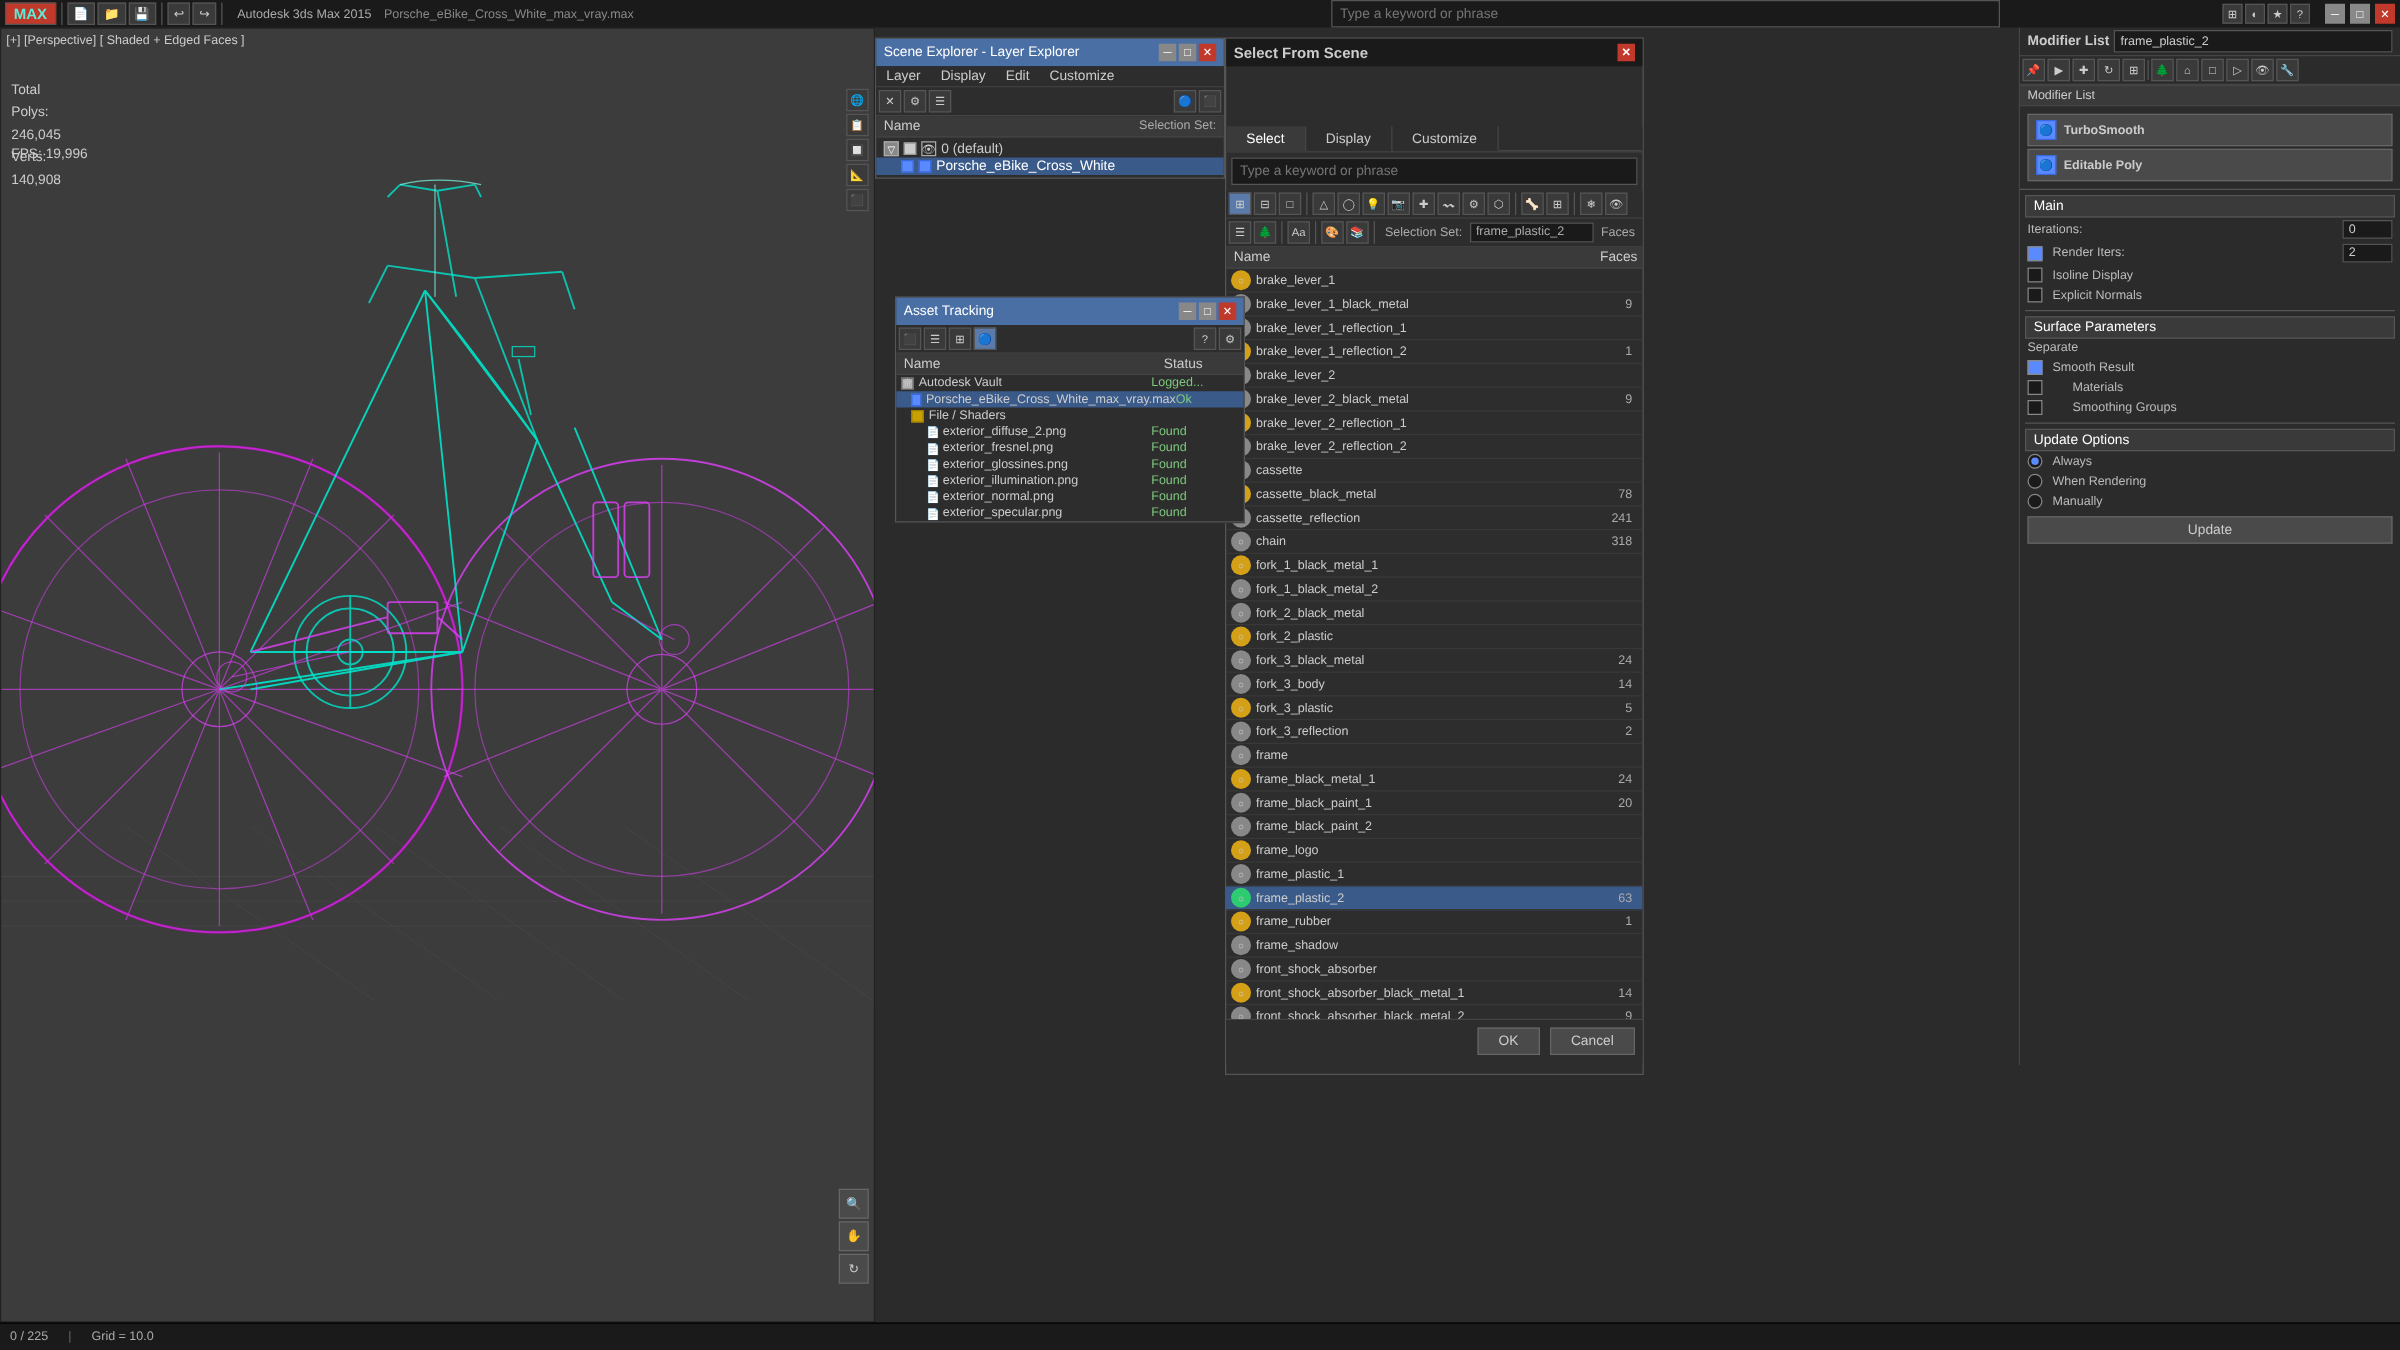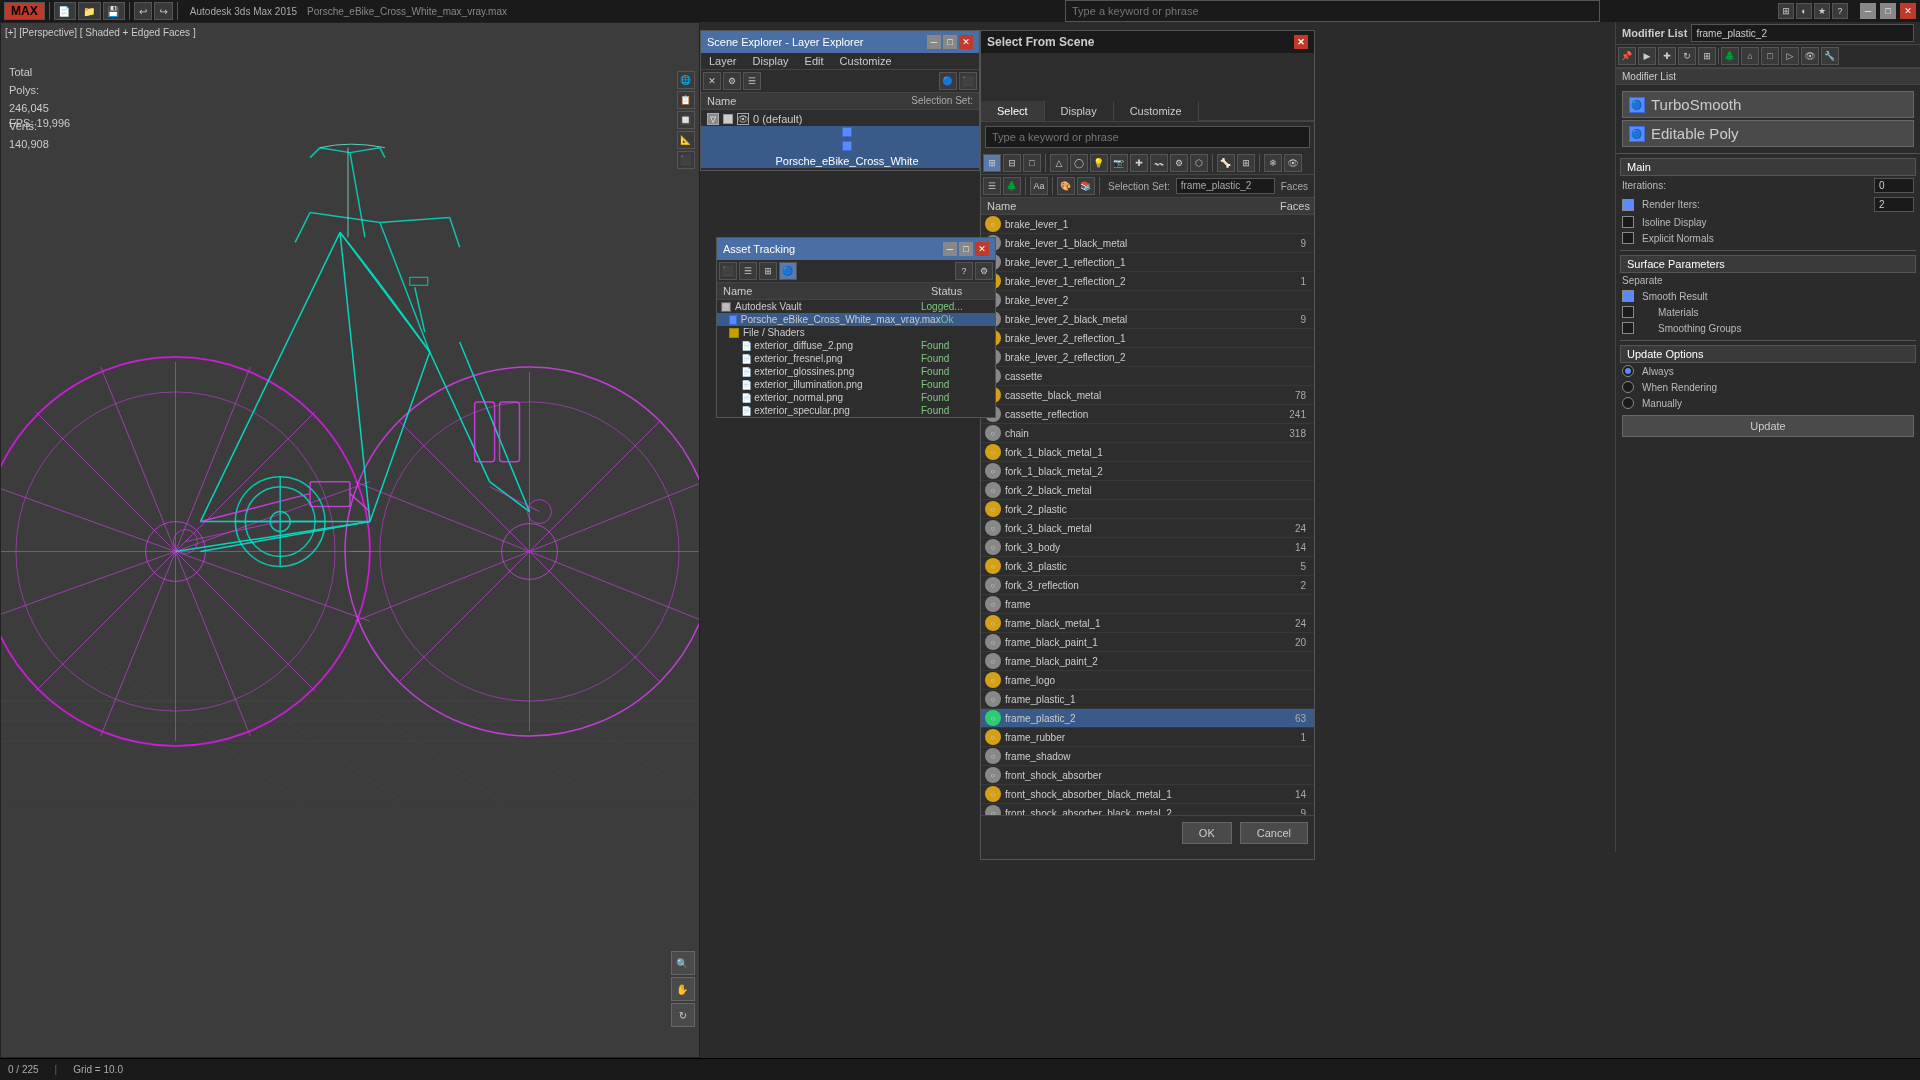--- a/index.html
+++ b/index.html
@@ -75,26 +75,26 @@
     .mp-field-label { color: #bbb; font-size: 10px; flex: 1; }
     .mp-field-value { width: 60px; background: #1a1a1a; border: 1px solid #555; color: #ccc; font-size: 10px; padding: 1px 4px; }
     .mp-update-btn { margin: 4px 6px; padding: 4px 16px; background: #4a4a4a; border: 1px solid #666; color: #ccc; font-size: 11px; cursor: pointer; display: block; width: calc(100% - 12px); text-align: center; }
 
     
     .status-bar { position: absolute; bottom: 0; left: 0; right: 0; height: 22px; background: #1a1a1a; border-top: 1px solid #000; display: flex; align-items: center; padding: 0 8px; gap: 16px; color: #aaa; font-size: 10px; margin-top: 48px; }
 
     
     .max-toolbar { position: absolute; top: 0; left: 0; width: 1070px; height: 22px; background: #1a1a1a; display: flex; align-items: center; padding: 0 4px; gap: 2px; z-index: 100; }
     .mt-btn { height: 18px; padding: 0 4px; background: #3a3a3a; border: 1px solid #555; color: #ccc; font-size: 10px; cursor: pointer; display: flex; align-items: center; gap: 2px; }
-    .mt-logo { background: #c0392b; color: #000000; font-weight: bold; padding: 0 6px; font-size: 12px; }
+    .mt-logo { background: #c0392b; color: #5eead4; font-weight: bold; padding: 0 6px; font-size: 12px; }
     .mt-sep { width: 1px; height: 18px; background: #555; margin: 0 2px; }
 
     
     .ts-header { background: #4a4a4a; padding: 4px 6px; display: flex; align-items: center; gap: 6px; margin: 4px 4px 0; border: 1px solid #666; }
-    .ts-label { font-size: 15px; color: #ccc; font-weight: normal; }
+    .ts-label { font-size: 10px; color: #ccc; font-weight: bold; }
     .ts-ep-header { background: #4a4a4a; padding: 4px 6px; display: flex; align-items: center; gap: 6px; margin: 2px 4px 0; border: 1px solid #666; }
 
     
     ::-webkit-scrollbar { width: 8px; height: 8px; }
     ::-webkit-scrollbar-track { background: #2b2b2b; }
     ::-webkit-scrollbar-thumb { background: #555; border-radius: 2px; }
 
     
     .win-btns { display: flex; gap: 2px; }
     .win-btn { width: 14px; height: 14px; border: none; cursor: pointer; display: flex; align-items: center; justify-content: center; font-size: 9px; color: #fff; }
@@ -308,21 +308,21 @@
     <span style="font-size:10px;color:#aaa;">Selection Set:</span>
   </div>
 
   <div style="padding:2px 0;">
     <div class="se-item">
       <div style="width:12px;height:12px;background:#888;border:1px solid #aaa;font-size:8px;display:flex;align-items:center;justify-content:center;color:#fff;">▽</div>
       <div style="width:10px;height:10px;background:#ccc;border:1px solid #999;"></div>
       <span style="width:12px;height:12px;border:1px solid #aaa;display:inline-flex;align-items:center;justify-content:center;font-size:9px;">👁</span>
       <span>0 (default)</span>
     </div>
-    <div class="se-item se-item-selected" style="padding-left:20px;flex-direction:column;">
+    <div class="se-item se-item-selected" style="padding-left:20px;">
       <div style="width:10px;height:10px;background:#5a8aff;border:1px solid #3a6add;"></div>
       <div style="width:10px;height:10px;background:#5a8aff;border:1px solid #3a6add;"></div>
       <span style="color:#fff;">Porsche_eBike_Cross_White</span>
     </div>
   </div>
 
   <div style="position:absolute;left:-24px;top:40px;display:flex;flex-direction:column;gap:2px;">
     <div style="width:18px;height:18px;background:#3a3a3a;border:1px solid #555;display:flex;align-items:center;justify-content:center;font-size:9px;cursor:pointer;">🌐</div>
     <div style="width:18px;height:18px;background:#3a3a3a;border:1px solid #555;display:flex;align-items:center;justify-content:center;font-size:9px;cursor:pointer;">📋</div>
     <div style="width:18px;height:18px;background:#3a3a3a;border:1px solid #555;display:flex;align-items:center;justify-content:center;font-size:9px;cursor:pointer;">🔲</div>

